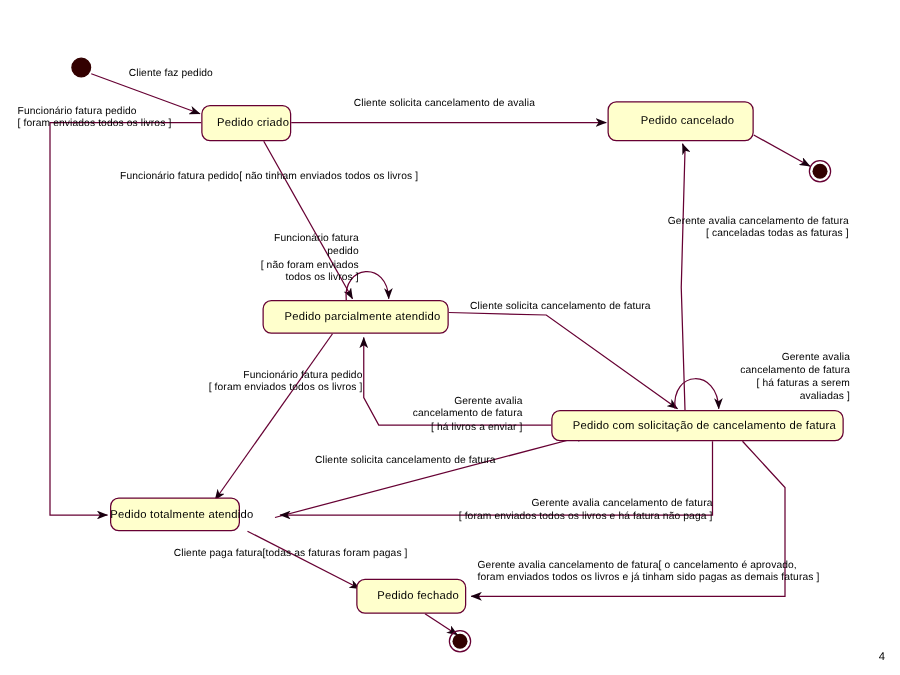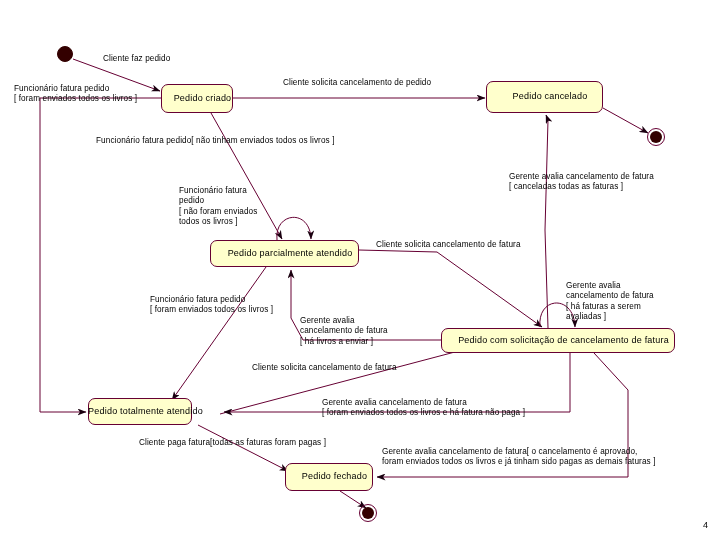--- a/index.html
+++ b/index.html
@@ -44,21 +44,21 @@
   }
   .edge-label {
     position: absolute;
     color: #000000;
     font-family: "Liberation Sans", sans-serif;
     font-size: 8.2px;
     line-height: 1.25;
     white-space: pre;
     letter-spacing: 0.1px;
   }
-  .edge-label.center { text-align: left; }
+  .edge-label.center { text-align: right; }
   .page-number {
     position: absolute;
     right: 12px;
     bottom: 10px;
     font-family: "Liberation Sans", sans-serif;
     font-size: 9px;
     color: #000000;
   }
 </style>
 </head>
@@ -140,21 +140,21 @@
   <div class="state-box" style="left:88px; top:398px; width:104px; height:27px;">
     <span>Pedido totalmente atendido</span>
   </div>
 
   <div class="state-box" style="left:285px; top:463px; width:88px; height:28px;">
     <span>Pedido fechado</span>
   </div>
 
   <div class="edge-label" style="left:103px; top:54px;">Cliente faz pedido</div>
 
-  <div class="edge-label" style="left:283px; top:78px;">Cliente solicita cancelamento de pedido</div>
+  <div class="edge-label" style="left:283px; top:78px;">Cliente solicita cancelamento de avalia</div>
 
   <div class="edge-label" style="left:14px; top:84px;">Funcionário fatura pedido
 [ foram enviados todos os livros ]</div>
 
   <div class="edge-label" style="left:96px; top:136px;">Funcionário fatura pedido[ não tinham enviados todos os livros ]</div>
 
   <div class="edge-label center" style="left:179px; top:186px; width:108px;">Funcionário fatura
 pedido
 [ não foram enviados
 todos os livros ]</div>

